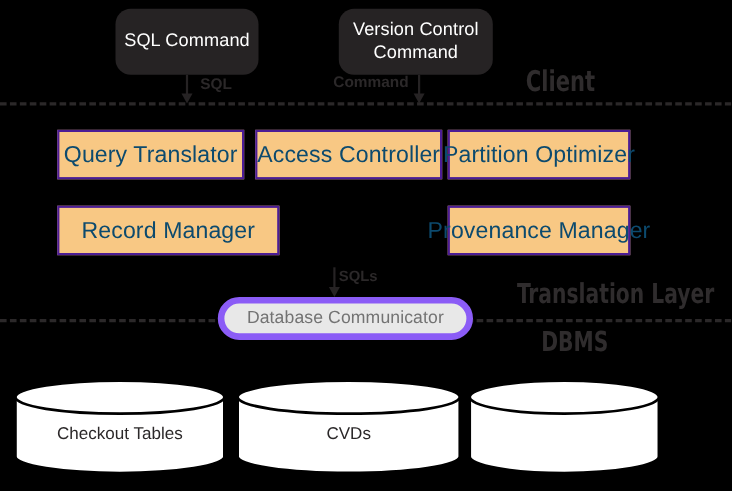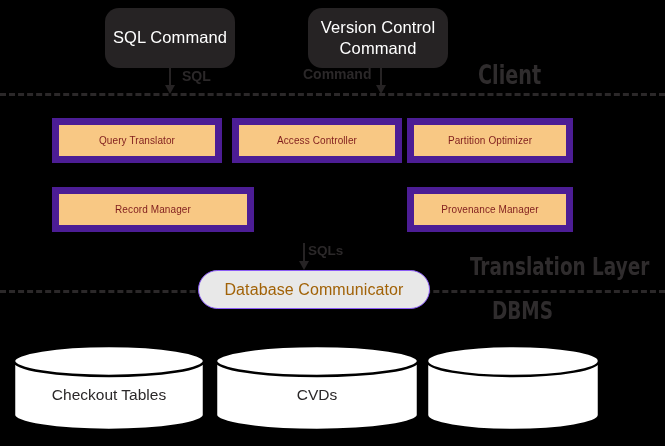--- a/index.html
+++ b/index.html
@@ -94,28 +94,28 @@
     transform-origin: left center;
   }
   #label-client      { left: 478px; top: 60px;  font-size: 26px; }
   #label-translation { left: 470px; top: 252px; font-size: 25px; }
   #label-dbms        { left: 492px; top: 296px; font-size: 25px; }
 
   
   .comp-box {
     position: absolute;
     background: #F8C884;
-    border: 7px solid #4c1d95;
+    border: 2px solid #4c1d95;
     box-sizing: border-box;
-    color: #7f1d1d;
+    color: #0c4a6e;
     display: flex;
     align-items: center;
     justify-content: center;
     text-align: center;
-    font-size: 10px;
+    font-size: 21px;
     letter-spacing: 0.1px;
     white-space: nowrap;
   }
 
   
   #arrow-sqls { left: 297px; top: 243px; width: 14px; height: 27px; }
   #arrow-sqls .shaft { height: 19px; }
   #label-sqls {
     position: absolute;
     left: 308px;
@@ -127,24 +127,24 @@
   }
 
   
   #db-comm {
     position: absolute;
     left: 198px;
     top: 270px;
     width: 232px;
     height: 39px;
     background: #E8E8E8;
-    border: 1px solid #8b5cf6;
+    border: 6px solid #8b5cf6;
     box-sizing: border-box;
     border-radius: 20px;
-    color: #a16207;
+    color: #737373;
     display: flex;
     align-items: center;
     justify-content: center;
     font-size: 16px;
     letter-spacing: 0.1px;
     white-space: nowrap;
   }
 
   
   .cyl {

